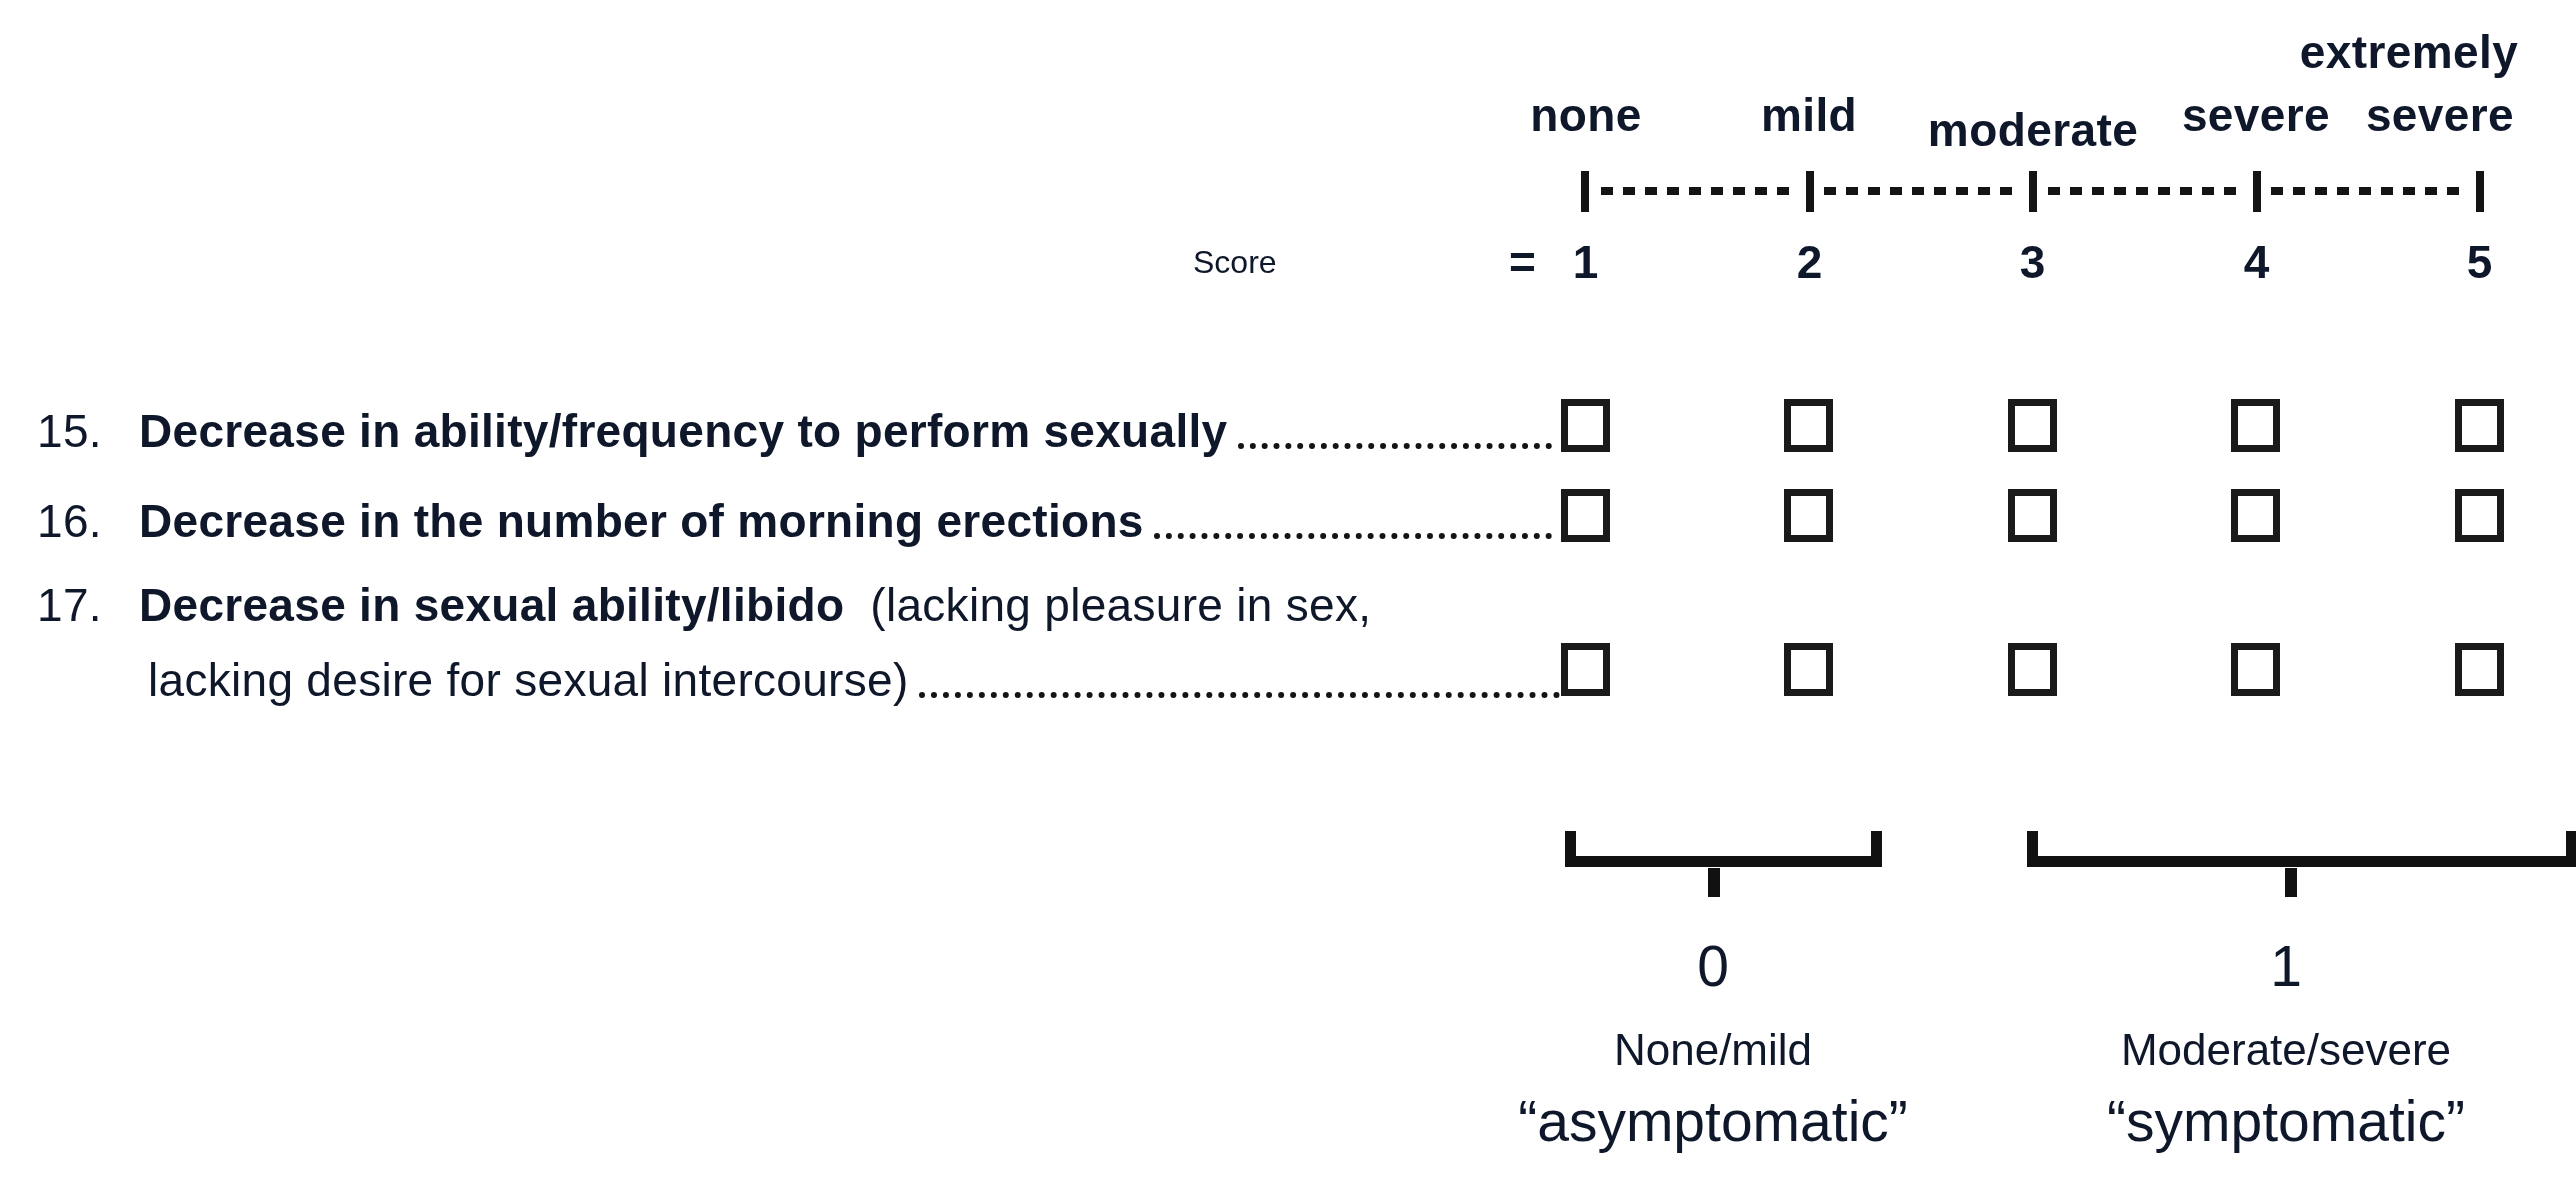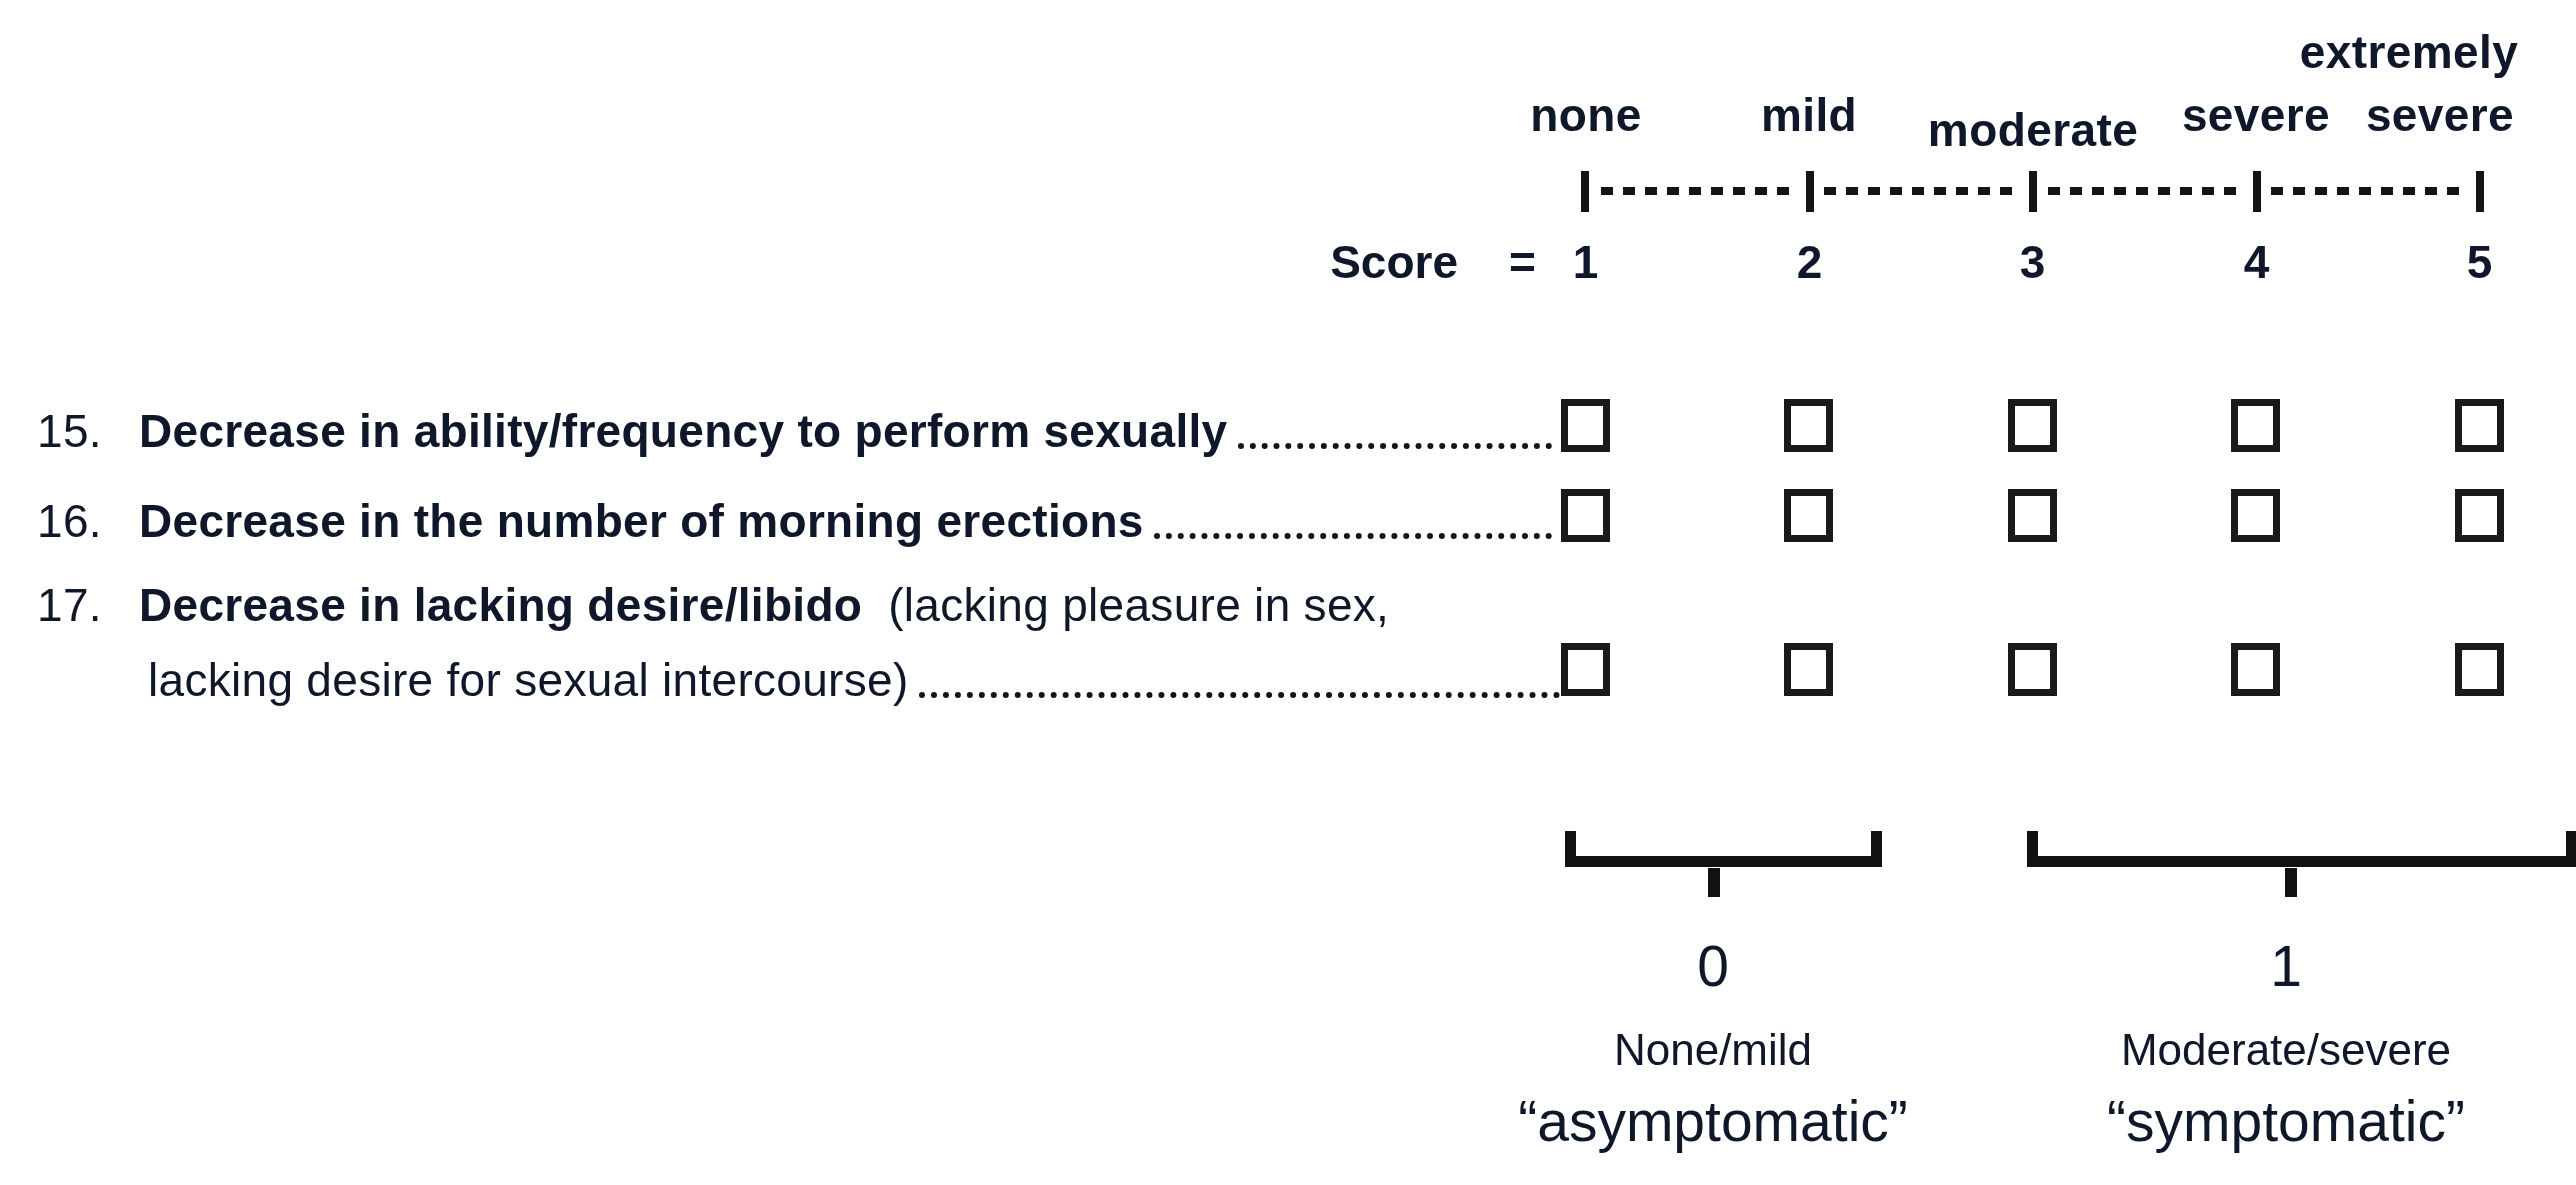--- a/index.html
+++ b/index.html
@@ -17,21 +17,21 @@
   
   .col-label{
     font-size:46px;font-weight:bold;line-height:51px;
     letter-spacing:0.4px;white-space:nowrap;
   }
   .tick{width:8px;height:41px;background:#141414;}
   .dashseg{
     height:8px;
     background:repeating-linear-gradient(90deg,#141414 0 12.4px,transparent 12.4px 22px);
   }
-  .score-word{font-size:46px;font-weight:bold;line-height:51px;text-align:right;}
+  .score-word{font-size:32px;font-weight:normal;line-height:51px;text-align:left;}
   .score-eq{font-size:46px;font-weight:bold;line-height:51px;text-align:center;}
   .score-num{font-size:46px;font-weight:bold;line-height:51px;text-align:center;}
 
   
   .qrow{
     display:flex;align-items:flex-end;
     font-size:46px;line-height:51px;letter-spacing:0.3px;
     white-space:nowrap;
   }
   .qnum{flex:0 0 102px;font-weight:normal;}
@@ -104,21 +104,21 @@
   </div>
 
   <div class="abs qrow" style="left:37px;top:496px;width:1518px;">
     <span class="qnum">16.</span>
     <span class="qtitle">Decrease in the number of morning erections</span>
     <span class="leader"></span>
   </div>
 
   <div class="abs qrow" style="left:37px;top:580px;width:1555px;">
     <span class="qnum">17.</span>
-    <span class="qtitle">Decrease in lacking desire/libido</span>
+    <span class="qtitle">Decrease in sexual ability/libido</span>
     <span class="qnote">(lacking pleasure in sex,</span>
   </div>
 
   <div class="abs qrow" style="left:140px;top:655px;width:1415px;margin-left:8px;">
     <span class="qcont">lacking desire for sexual intercourse)</span>
     <span class="leader"></span>
   </div>
 
   <div class="abs cbx" style="left:1561px;top:399px;"></div>
   <div class="abs cbx" style="left:1784px;top:399px;"></div>

